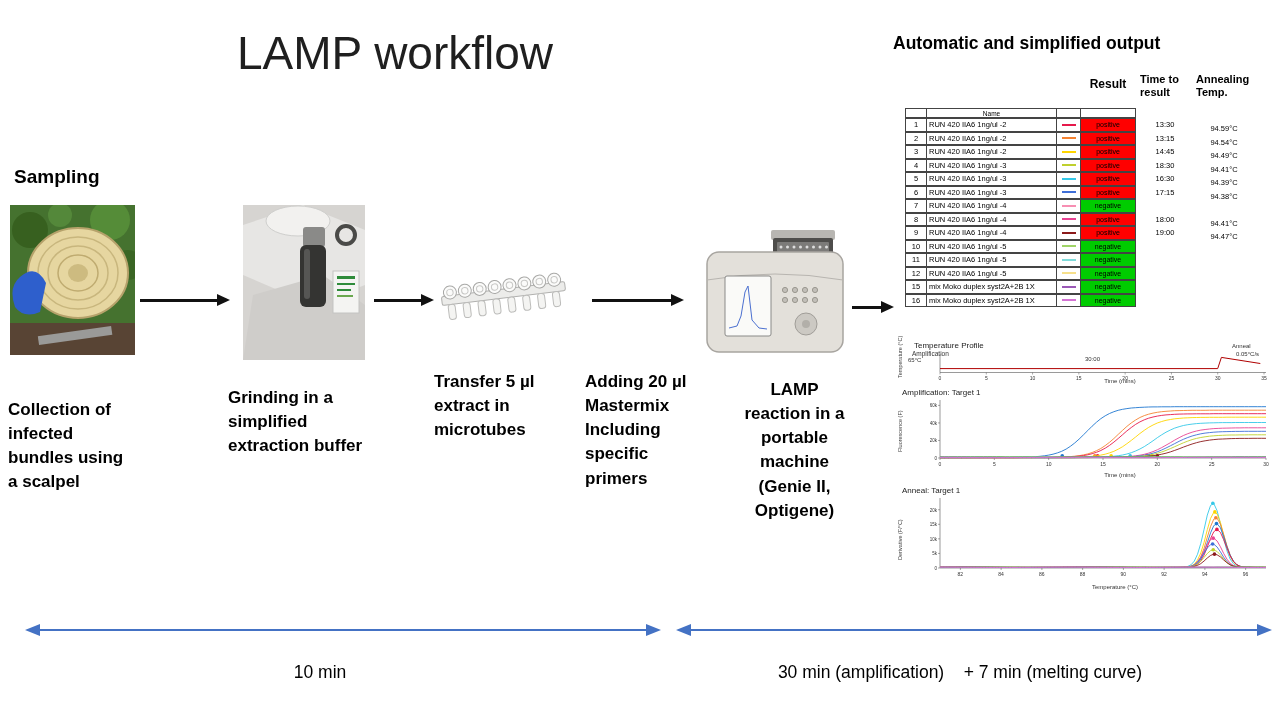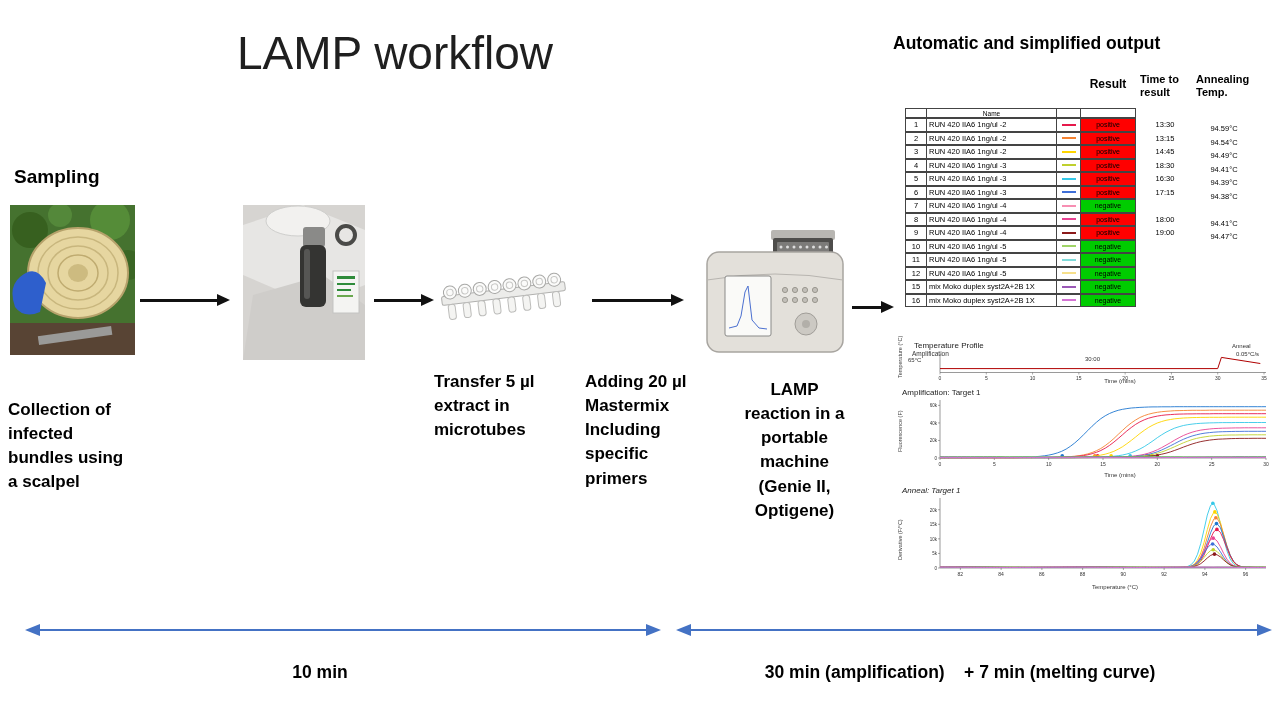--- a/index.html
+++ b/index.html
@@ -31,21 +31,21 @@
   
   .harrow{position:absolute;height:3px;background:#111;}
   .harrow::after{content:'';position:absolute;right:-12px;top:-5px;width:0;height:0;
     border-left:13px solid #111;border-top:6.5px solid transparent;border-bottom:6.5px solid transparent;}
   
   .chart-title{font-size:8px;color:#222;}
   .chart-sub{font-size:6.5px;color:#333;}
   .tiny{font-size:6px;color:#333;}
   .vlabel{position:absolute;font-size:5.5px;color:#444;transform:rotate(-90deg);transform-origin:0 0;white-space:nowrap;}
   .xlab{position:absolute;font-size:6px;color:#333;text-align:center;width:120px;}
-  .tl-label{font-weight:bold;font-size:17.5px;text-align:center;white-space:pre;}
+  .tl-label{font-weight:normal;font-size:17.5px;text-align:center;white-space:pre;}
 </style>
 </head>
 <body>
 
 <div class="stage">
 
   <div class="abs title">LAMP workflow</div>
   <div class="abs output-title bold">Automatic and simplified output</div>
 
   <div class="abs hdr-result bold">Result</div>
@@ -309,20 +309,23 @@
 
   <div class="harrow" style="left:140px;top:299px;width:78px;"></div>
   <div class="harrow" style="left:374px;top:299px;width:48px;"></div>
   <div class="harrow" style="left:592px;top:299px;width:80px;"></div>
   <div class="harrow" style="left:852px;top:306px;width:30px;"></div>
 
   <div class="abs caption" style="left:8px;top:398px;width:170px;">Collection of
 infected
 bundles using
 a scalpel</div>
+  <div class="abs caption" style="left:228px;top:386px;width:200px;">Grinding in a
+simplified
+extraction  buffer</div>
   <div class="abs caption" style="left:434px;top:370px;width:150px;">Transfer 5 µl
 extract  in
 microtubes</div>
   <div class="abs caption" style="left:585px;top:370px;width:140px;">Adding 20 µl
 Mastermix
 Including
 specific
 primers</div>
   <div class="abs caption" style="left:712px;top:378px;width:165px;text-align:center;">LAMP
 reaction  in a
@@ -409,21 +412,21 @@
       <polyline points="10.0,59.5 14.3,59.5 18.7,59.6 23.0,59.6 27.4,59.6 31.7,59.6 36.1,59.6 40.4,59.6 44.8,59.7 49.1,59.7 53.5,59.7 57.8,59.7 62.2,59.7 66.5,59.7 70.9,59.7 75.2,59.6 79.5,59.6 83.9,59.6 88.2,59.6 92.6,59.6 96.9,59.6 101.3,59.5 105.6,59.5 110.0,59.5 114.3,59.5 118.7,59.5 123.0,59.5 127.4,59.5 131.7,59.5 136.1,59.5 140.4,59.5 144.7,59.5 149.1,59.5 153.4,59.5 157.8,59.5 162.1,59.5 166.5,59.5 170.8,59.6 175.2,59.6 179.5,59.6 183.9,59.6 188.2,59.6 192.6,59.6 196.9,59.7 201.3,59.7 205.6,59.7 209.9,59.7 214.3,59.7 218.6,59.7 223.0,59.6 227.3,59.6 231.7,59.6 236.0,59.6 240.4,59.6 244.7,59.6 249.1,59.5 253.4,59.5 257.8,59.5 262.1,59.5 266.5,59.5 270.8,59.5 275.1,59.5 279.5,59.5 283.8,59.5 288.2,59.5 292.5,59.5 296.9,59.5 301.2,59.5 305.6,59.5 309.9,59.5 314.3,59.5 318.6,59.6 323.0,59.6 327.3,59.6 331.7,59.6 336.0,59.6" fill="none" stroke="#f78fb3" stroke-width="0.9"></polyline>
       <polyline points="10.0,59.4 14.3,59.5 18.7,59.5 23.0,59.5 27.4,59.5 31.7,59.5 36.1,59.5 40.4,59.5 44.8,59.5 49.1,59.5 53.5,59.5 57.8,59.4 62.2,59.4 66.5,59.4 70.9,59.4 75.2,59.4 79.5,59.4 83.9,59.3 88.2,59.3 92.6,59.3 96.9,59.3 101.3,59.3 105.6,59.3 110.0,59.3 114.3,59.3 118.7,59.3 123.0,59.3 127.4,59.3 131.7,59.3 136.1,59.3 140.4,59.4 144.7,59.4 149.1,59.4 153.4,59.4 157.8,59.4 162.1,59.5 166.5,59.5 170.8,59.5 175.2,59.5 179.5,59.5 183.9,59.5 188.2,59.5 192.6,59.5 196.9,59.5 201.3,59.5 205.6,59.5 209.9,59.4 214.3,59.4 218.6,59.4 223.0,59.4 227.3,59.4 231.7,59.3 236.0,59.3 240.4,59.3 244.7,59.3 249.1,59.3 253.4,59.3 257.8,59.3 262.1,59.3 266.5,59.3 270.8,59.3 275.1,59.3 279.5,59.3 283.8,59.3 288.2,59.3 292.5,59.4 296.9,59.4 301.2,59.4 305.6,59.4 309.9,59.4 314.3,59.5 318.6,59.5 323.0,59.5 327.3,59.5 331.7,59.5 336.0,59.5" fill="none" stroke="#a0d468" stroke-width="0.9"></polyline>
       <polyline points="10.0,59.3 14.3,59.3 18.7,59.3 23.0,59.3 27.4,59.3 31.7,59.3 36.1,59.3 40.4,59.2 44.8,59.2 49.1,59.2 53.5,59.2 57.8,59.2 62.2,59.2 66.5,59.1 70.9,59.1 75.2,59.1 79.5,59.1 83.9,59.1 88.2,59.1 92.6,59.1 96.9,59.1 101.3,59.1 105.6,59.1 110.0,59.2 114.3,59.2 118.7,59.2 123.0,59.2 127.4,59.2 131.7,59.3 136.1,59.3 140.4,59.3 144.7,59.3 149.1,59.3 153.4,59.3 157.8,59.3 162.1,59.3 166.5,59.3 170.8,59.3 175.2,59.3 179.5,59.3 183.9,59.3 188.2,59.3 192.6,59.2 196.9,59.2 201.3,59.2 205.6,59.2 209.9,59.2 214.3,59.1 218.6,59.1 223.0,59.1 227.3,59.1 231.7,59.1 236.0,59.1 240.4,59.1 244.7,59.1 249.1,59.1 253.4,59.1 257.8,59.1 262.1,59.2 266.5,59.2 270.8,59.2 275.1,59.2 279.5,59.2 283.8,59.3 288.2,59.3 292.5,59.3 296.9,59.3 301.2,59.3 305.6,59.3 309.9,59.3 314.3,59.3 318.6,59.3 323.0,59.3 327.3,59.3 331.7,59.3 336.0,59.3" fill="none" stroke="#7fdbda" stroke-width="0.9"></polyline>
       <polyline points="10.0,59.1 14.3,59.1 18.7,59.1 23.0,59.0 27.4,59.0 31.7,59.0 36.1,59.0 40.4,59.0 44.8,59.0 49.1,58.9 53.5,58.9 57.8,58.9 62.2,58.9 66.5,58.9 70.9,58.9 75.2,58.9 79.5,59.0 83.9,59.0 88.2,59.0 92.6,59.0 96.9,59.0 101.3,59.0 105.6,59.1 110.0,59.1 114.3,59.1 118.7,59.1 123.0,59.1 127.4,59.1 131.7,59.1 136.1,59.1 140.4,59.1 144.7,59.1 149.1,59.1 153.4,59.1 157.8,59.1 162.1,59.1 166.5,59.1 170.8,59.0 175.2,59.0 179.5,59.0 183.9,59.0 188.2,59.0 192.6,59.0 196.9,58.9 201.3,58.9 205.6,58.9 209.9,58.9 214.3,58.9 218.6,58.9 223.0,58.9 227.3,59.0 231.7,59.0 236.0,59.0 240.4,59.0 244.7,59.0 249.1,59.0 253.4,59.1 257.8,59.1 262.1,59.1 266.5,59.1 270.8,59.1 275.1,59.1 279.5,59.1 283.8,59.1 288.2,59.1 292.5,59.1 296.9,59.1 301.2,59.1 305.6,59.1 309.9,59.1 314.3,59.1 318.6,59.1 323.0,59.0 327.3,59.0 331.7,59.0 336.0,59.0" fill="none" stroke="#f7e08b" stroke-width="0.9"></polyline>
       <polyline points="10.0,58.8 14.3,58.8 18.7,58.8 23.0,58.8 27.4,58.8 31.7,58.8 36.1,58.8 40.4,58.8 44.8,58.8 49.1,58.8 53.5,58.8 57.8,58.8 62.2,58.8 66.5,58.8 70.9,58.8 75.2,58.9 79.5,58.9 83.9,58.9 88.2,58.9 92.6,58.9 96.9,58.9 101.3,59.0 105.6,59.0 110.0,59.0 114.3,59.0 118.7,59.0 123.0,59.0 127.4,58.9 131.7,58.9 136.1,58.9 140.4,58.9 144.7,58.9 149.1,58.9 153.4,58.8 157.8,58.8 162.1,58.8 166.5,58.8 170.8,58.8 175.2,58.8 179.5,58.8 183.9,58.8 188.2,58.8 192.6,58.8 196.9,58.8 201.3,58.8 205.6,58.8 209.9,58.8 214.3,58.8 218.6,58.8 223.0,58.9 227.3,58.9 231.7,58.9 236.0,58.9 240.4,58.9 244.7,58.9 249.1,58.9 253.4,59.0 257.8,59.0 262.1,59.0 266.5,59.0 270.8,59.0 275.1,59.0 279.5,58.9 283.8,58.9 288.2,58.9 292.5,58.9 296.9,58.9 301.2,58.9 305.6,58.8 309.9,58.8 314.3,58.8 318.6,58.8 323.0,58.8 327.3,58.8 331.7,58.8 336.0,58.8" fill="none" stroke="#3cb44b" stroke-width="0.9"></polyline>
       <polyline points="10.0,59.2 14.3,59.2 18.7,59.2 23.0,59.2 27.4,59.2 31.7,59.2 36.1,59.2 40.4,59.3 44.8,59.3 49.1,59.3 53.5,59.3 57.8,59.3 62.2,59.3 66.5,59.4 70.9,59.4 75.2,59.4 79.5,59.4 83.9,59.4 88.2,59.4 92.6,59.4 96.9,59.4 101.3,59.4 105.6,59.4 110.0,59.4 114.3,59.3 118.7,59.3 123.0,59.3 127.4,59.3 131.7,59.3 136.1,59.3 140.4,59.2 144.7,59.2 149.1,59.2 153.4,59.2 157.8,59.2 162.1,59.2 166.5,59.2 170.8,59.2 175.2,59.2 179.5,59.2 183.9,59.2 188.2,59.2 192.6,59.3 196.9,59.3 201.3,59.3 205.6,59.3 209.9,59.3 214.3,59.4 218.6,59.4 223.0,59.4 227.3,59.4 231.7,59.4 236.0,59.4 240.4,59.4 244.7,59.4 249.1,59.4 253.4,59.4 257.8,59.4 262.1,59.4 266.5,59.3 270.8,59.3 275.1,59.3 279.5,59.3 283.8,59.3 288.2,59.2 292.5,59.2 296.9,59.2 301.2,59.2 305.6,59.2 309.9,59.2 314.3,59.2 318.6,59.2 323.0,59.2 327.3,59.2 331.7,59.2 336.0,59.2" fill="none" stroke="#9b59b6" stroke-width="0.9"></polyline>
       <polyline points="10.0,59.4 14.3,59.4 18.7,59.4 23.0,59.5 27.4,59.5 31.7,59.5 36.1,59.5 40.4,59.5 44.8,59.5 49.1,59.6 53.5,59.6 57.8,59.6 62.2,59.6 66.5,59.6 70.9,59.6 75.2,59.6 79.5,59.6 83.9,59.5 88.2,59.5 92.6,59.5 96.9,59.5 101.3,59.5 105.6,59.5 110.0,59.4 114.3,59.4 118.7,59.4 123.0,59.4 127.4,59.4 131.7,59.4 136.1,59.4 140.4,59.4 144.7,59.4 149.1,59.4 153.4,59.4 157.8,59.4 162.1,59.4 166.5,59.4 170.8,59.4 175.2,59.5 179.5,59.5 183.9,59.5 188.2,59.5 192.6,59.5 196.9,59.6 201.3,59.6 205.6,59.6 209.9,59.6 214.3,59.6 218.6,59.6 223.0,59.6 227.3,59.6 231.7,59.6 236.0,59.5 240.4,59.5 244.7,59.5 249.1,59.5 253.4,59.5 257.8,59.4 262.1,59.4 266.5,59.4 270.8,59.4 275.1,59.4 279.5,59.4 283.8,59.4 288.2,59.4 292.5,59.4 296.9,59.4 301.2,59.4 305.6,59.4 309.9,59.4 314.3,59.4 318.6,59.4 323.0,59.5 327.3,59.5 331.7,59.5 336.0,59.5" fill="none" stroke="#d473d4" stroke-width="0.9"></polyline>
     </svg>
   <div class="xlab" style="left:1060px;top:472px;">Time (mins)</div>
 
-  <div class="abs chart-title" style="left:902px;top:486px;font-style:italic;">Anneal: Target 1</div>
+  <div class="abs chart-title" style="left:902px;top:486px;">Anneal: Target 1</div>
   <div class="vlabel" style="left:897px;top:560px;">Derivative (F/°C)</div>
   <svg class="abs" id="an-svg" style="left:930px;top:496px;" width="340" height="88" viewBox="0 0 340 88">
       <line x1="10" y1="2" x2="10" y2="72" stroke="#555" stroke-width="0.6"></line>
       <line x1="10" y1="72" x2="336" y2="72" stroke="#555" stroke-width="0.6"></line>
       <line x1="30.375" y1="72" x2="30.375" y2="74" stroke="#555" stroke-width="0.5"></line>
       <text x="30.375" y="80" font-size="5" fill="#333" text-anchor="middle">82</text>
       <line x1="71.125" y1="72" x2="71.125" y2="74" stroke="#555" stroke-width="0.5"></line>
       <text x="71.125" y="80" font-size="5" fill="#333" text-anchor="middle">84</text>
       <line x1="111.875" y1="72" x2="111.875" y2="74" stroke="#555" stroke-width="0.5"></line>
       <text x="111.875" y="80" font-size="5" fill="#333" text-anchor="middle">86</text>

